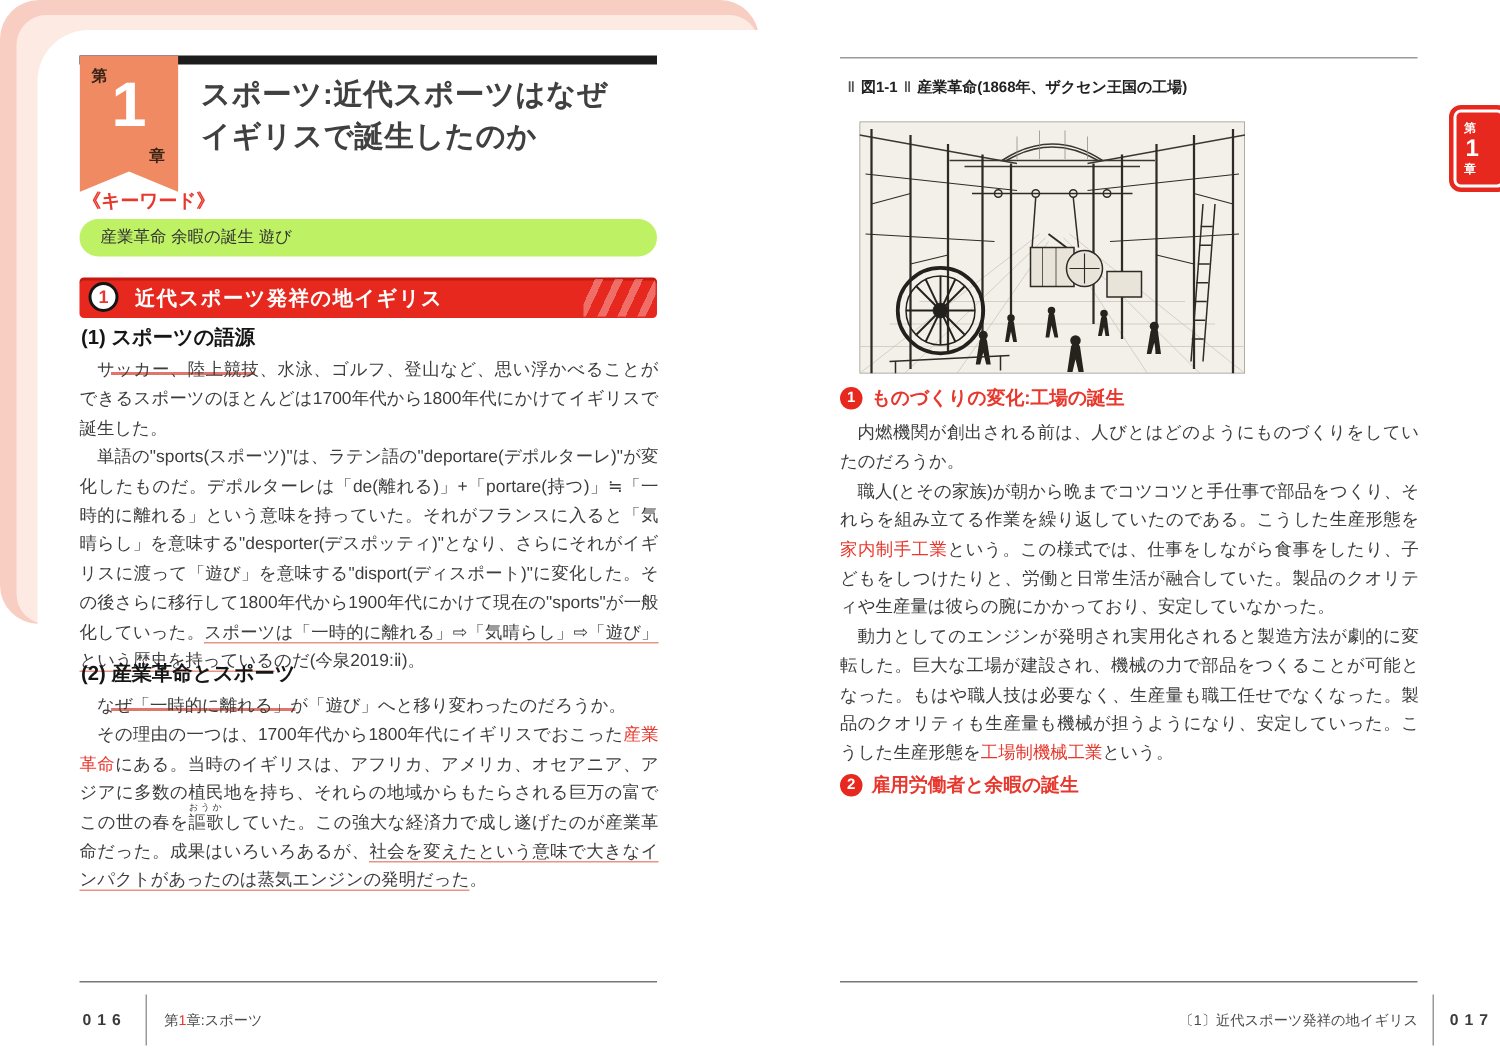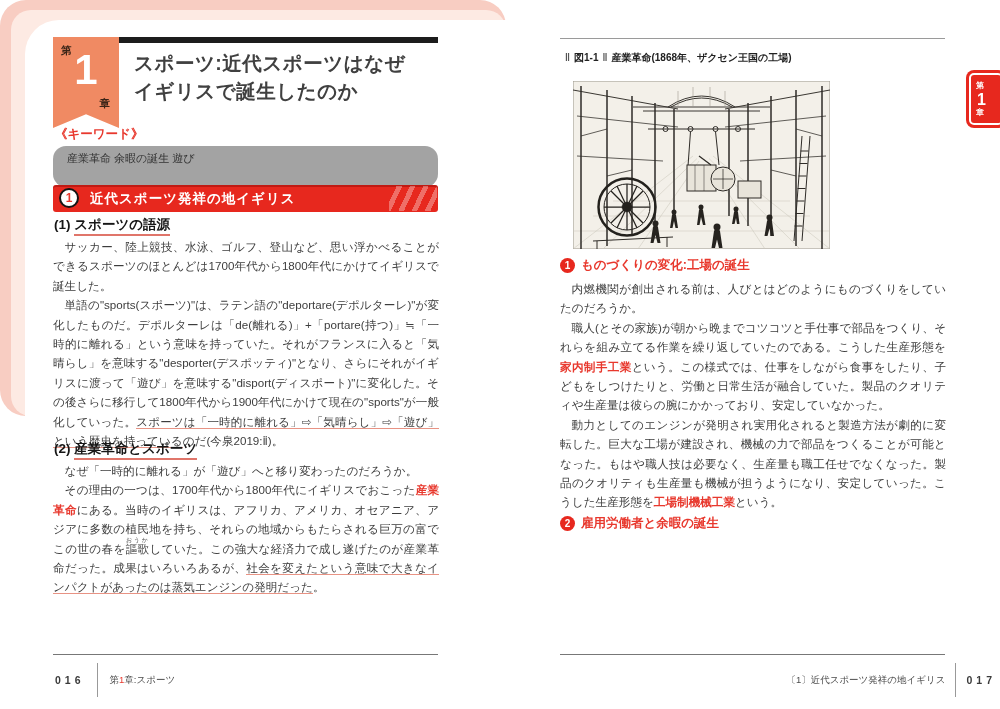--- a/index.html
+++ b/index.html
@@ -14,35 +14,35 @@
 
   
   .topbar{position:absolute;left:53px;top:37px;width:385px;height:6px;background:#1c1c1c;}
   .badge{position:absolute;left:53px;top:37px;width:66px;height:91px;background:#f08a63;
          clip-path:polygon(0 0,100% 0,100% 100%,50% 85%,0 100%);z-index:3;}
   .badge .dai{position:absolute;left:8px;top:7px;font-size:10.5px;font-weight:bold;color:#3a2417;}
   .badge .num{position:absolute;left:0;right:0;top:12px;text-align:center;font-size:42px;font-weight:bold;color:#fff;line-height:1;}
   .badge .sho{position:absolute;right:9px;top:60px;font-size:10.5px;font-weight:bold;color:#3a2417;}
   .title{position:absolute;left:134px;top:49px;font-size:19.5px;line-height:28px;font-weight:bold;color:#404040;letter-spacing:.5px;}
   .kw-label{position:absolute;left:55px;top:126px;font-size:12.5px;font-weight:bold;color:#e8382d;}
-  .kw-pill{position:absolute;left:53px;top:146px;width:385px;height:41px;background:#a3a3a3;border-radius:13px;
+  .kw-pill{position:absolute;left:53px;top:146px;width:385px;height:25px;background:#bef264;border-radius:13px;
            font-size:11px;color:#333;line-height:25px;padding-left:14px;box-sizing:border-box;}
   .banner{position:absolute;left:53px;top:185px;width:385px;height:27px;background:#e7281e;border-radius:3px;
           box-shadow:inset 0 2px 0 rgba(120,0,0,.35);}
   .banner::after{content:"";position:absolute;right:1px;top:1px;bottom:1px;width:48px;border-radius:0 3px 3px 0;
           background:repeating-linear-gradient(115deg,transparent 0 7px,rgba(255,255,255,.33) 7px 12px);}
   .banner .circ{position:absolute;left:6px;top:3px;width:20px;height:20px;background:#fff;border:2px solid #151515;
           border-radius:50%;box-sizing:border-box;text-align:center;line-height:16px;font-size:12px;font-weight:bold;color:#e8382d;}
   .banner .btxt{position:absolute;left:37px;top:0;line-height:27px;color:#fff;font-weight:bold;font-size:13.5px;letter-spacing:1px;}
   .subhead{position:absolute;font-size:13.5px;font-weight:bold;color:#161616;}
-  .subhead .hu{border-bottom:2.5px solid #e0756a;padding-bottom:2px;}
+  .subhead .hu{border-bottom:2.5px solid #e0756a;padding-bottom:16px;}
   .flow{position:absolute;width:386px;font-size:11.6px;line-height:19.4px;text-align:justify;color:#3d3d3d;}
   .flow p{margin:0;text-indent:1em;}
   .seg-u{border-bottom:1.6px solid #e89384;}
-  .seg-rb{color:#e8382d;font-weight:bold;}
+  .seg-rb{color:#e8382d;font-weight:normal;}
   ruby rt{font-size:6px;color:#3d3d3d;letter-spacing:1px;}
 
   
   .toprule{position:absolute;left:560px;top:38px;width:385px;height:1px;background:#9a9a9a;}
   .fig-caption{position:absolute;left:561px;top:51px;font-size:10px;font-weight:bold;color:#222;}
   .fig-caption .bars{color:#555;font-weight:bold;margin:0 4px;}
   .figure-box{position:absolute;left:573px;top:81px;width:257px;height:168px;}
   .figure-box svg{display:block;width:257px;height:168px;}
   .sec-head{position:absolute;font-size:12.5px;font-weight:bold;color:#e8382d;display:flex;align-items:center;gap:6px;}
   .sec-head .rcirc{display:inline-block;width:15px;height:15px;border-radius:50%;background:#e7281e;color:#fff;

